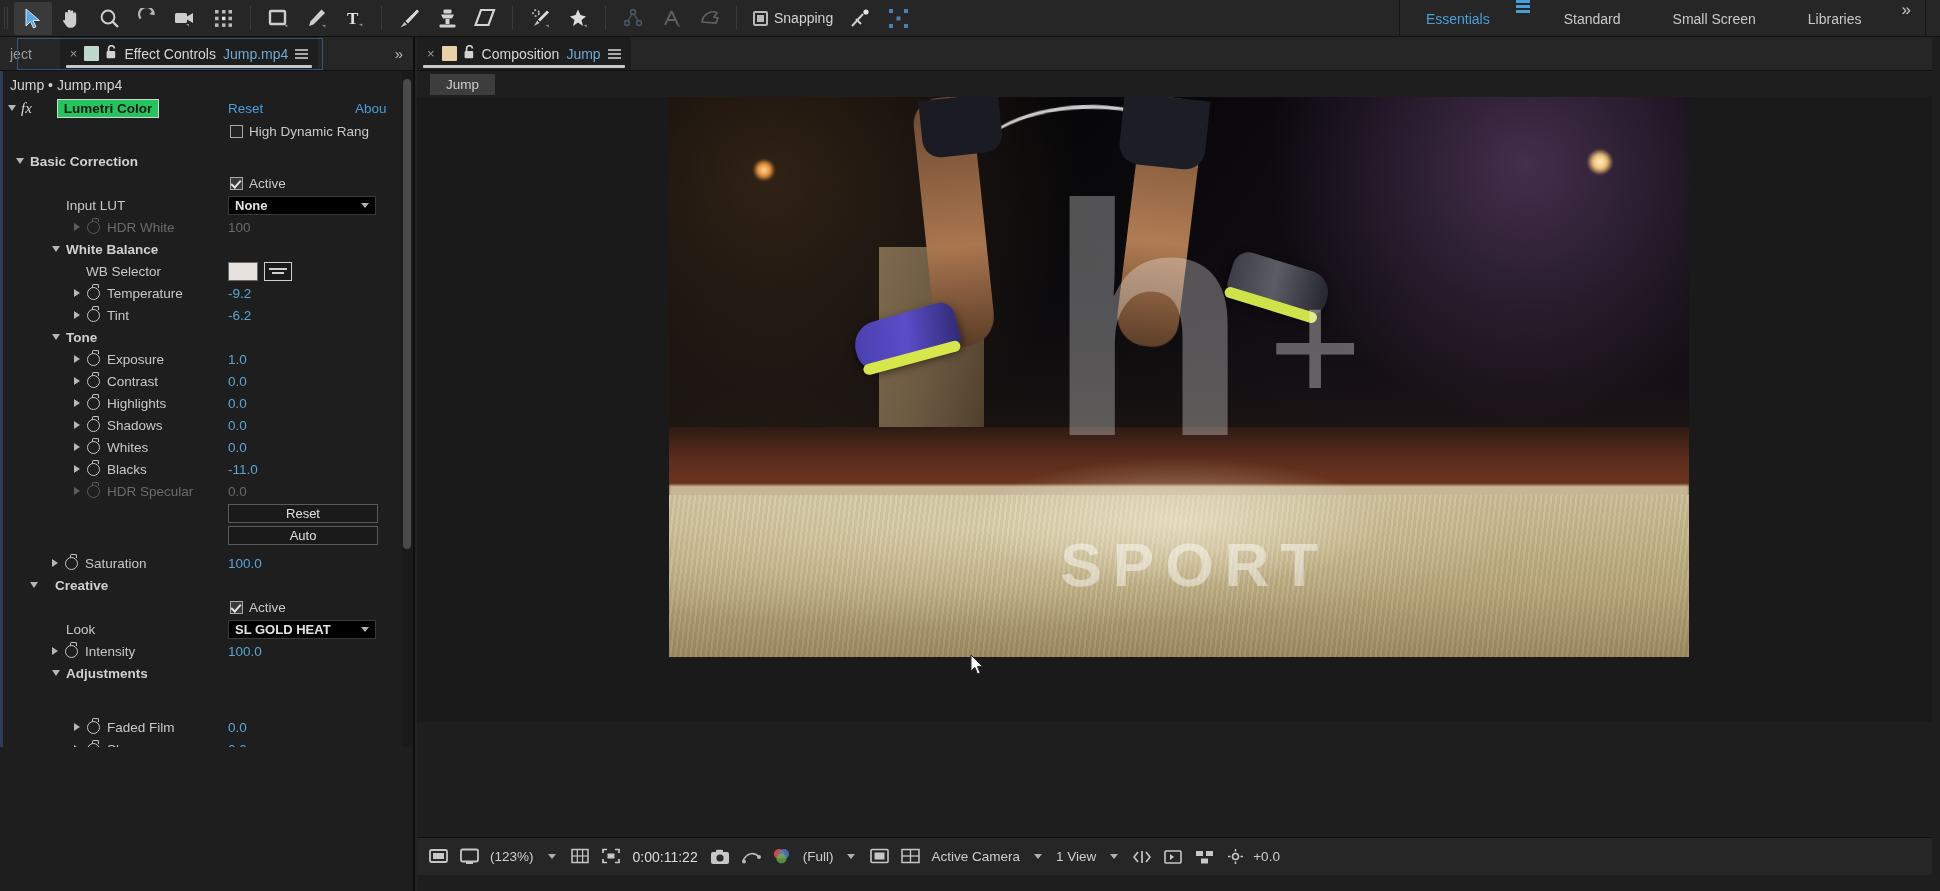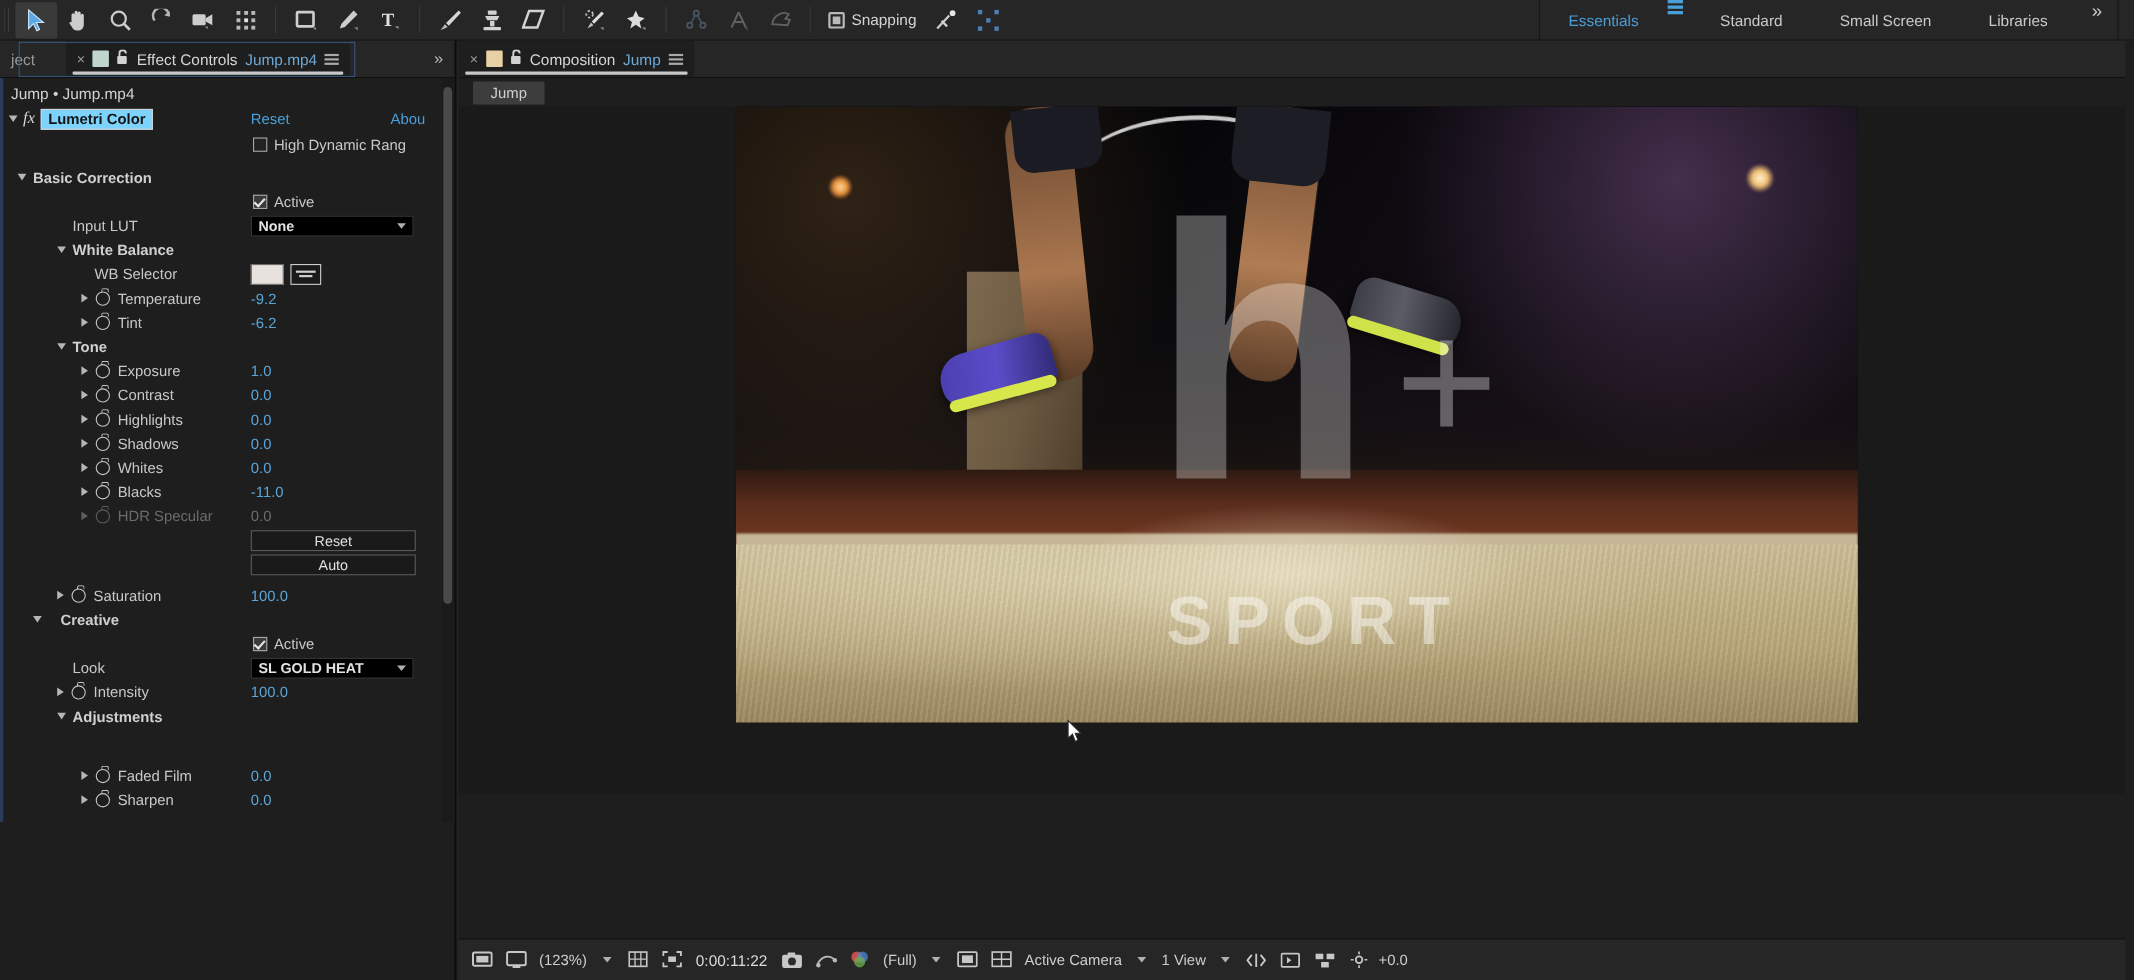--- a/index.html
+++ b/index.html
@@ -97,22 +97,23 @@
     width:13px;height:13px;border:1.6px solid #c6c6c6;border-radius:50%;
     position:relative; flex:none;
   }
   .stopwatch::before{content:"";position:absolute;left:4px;top:-4px;width:5px;height:3px;border:1.4px solid #c6c6c6;border-bottom:none;border-radius:2px 2px 0 0;}
   .stopwatch.dim { border-color:#5d5d5d; }
   .stopwatch.dim::before{border-color:#5d5d5d;}
 
   .fxrow { height:24px; display:flex; align-items:center; gap:5px; padding-left:8px; position:relative;}
   .fx-ital { font-style:italic; font-family:"Liberation Serif", serif; font-size:15px; color:#d8d8d8;}
   .fx-name {
-    background:#7dd3fc; color:#141414; font-size:13.5px; padding:1px 6px; font-weight:bold;
+    background:#22c55e; color:#141414; font-size:13.5px; padding:1px 6px; font-weight:bold;
     border:1px solid #d4d4d4;
+    margin-left:20px;
   }
   .fx-reset { position:absolute; left:228px; color:#4a9fd8; font-size:13.5px; }
   .fx-about { position:absolute; left:355px; color:#4a9fd8; font-size:13.5px; }
 
   .chk { width:13px;height:13px;border:1.5px solid #a8a8a8; background:#3a3a3a; position:relative; flex:none;}
   .chk.on::after{content:"";position:absolute;left:2px;top:0px;width:4px;height:8px;border:solid #e4e4e4;border-width:0 2px 2px 0;transform:rotate(42deg);}
   .chk.off { background:#222; }
 
   .sect { height:22px; display:flex; align-items:center; gap:6px; font-size:13.5px; color:#d0d0d0; font-weight:bold;}
   .dropdown {
@@ -205,21 +206,21 @@
     position:absolute; left:392px; top:432px; font-size:62px; letter-spacing:11px;
     font-weight:bold; color:rgba(255,255,255,.45); font-family:"Liberation Sans", sans-serif;
   }
   .glow { position:absolute; left:300px; top:360px; width:420px; height:130px;
     background:radial-gradient(ellipse at center, rgba(255,250,230,.45), rgba(255,250,230,0) 70%);}
 
   .cursor { position:absolute; left:553px; top:617px; width:16px; height:22px; z-index:40;}
 
   
   .comp-bottom {
-    position:absolute; left:0; bottom:0; width:1523px; height:38px; background:#262626;
+    position:absolute; left:0; bottom:16px; width:1523px; height:38px; background:#262626;
     border-top:1px solid #101010; display:flex; align-items:center; gap:5px; padding-left:8px;
   }
   .cb-icon { width:26px;height:26px;display:flex;align-items:center;justify-content:center;}
   .cb-text { font-size:13.5px; color:#cdcdcd; white-space:nowrap; padding:0 3px;}
   .cb-arrow { width:0;height:0;border-top:5px solid #b0b0b0;border-left:4px solid transparent;border-right:4px solid transparent; margin:0 6px;}
   .cb-time { font-size:14px; color:#dcdcdc; font-family:"Liberation Sans",sans-serif; padding:0 4px;}
   .cb-plus { font-size:13.5px; color:#cdcdcd; }
 
   .right-edge { position:absolute; right:0; top:37px; width:8px; height:854px; background:#1e1e1e;}
 </style>
@@ -453,20 +454,26 @@
       </div>
 
       <div class="row" style="padding-left:66px;">
         <span class="lbl">Input LUT</span>
         <span class="dropdown">
           <span>None</span>
           <span class="dd-arrow"></span>
         </span>
       </div>
 
+      <div class="row" style="padding-left:74px;gap:7px;">
+        <span class="tri dim"></span>
+        <span class="stopwatch dim"></span>
+        <span class="lbl dim">HDR White</span>
+        <span class="val dim">100</span>
+      </div>
 
       <div class="sect" style="padding-left:52px;">
         <span class="tri down"></span>
         <span>White Balance</span>
       </div>
 
       <div class="row" style="padding-left:86px;">
         <span class="lbl">WB Selector</span>
         <span class="wb-swatch"></span>
         <span class="wb-picker">

